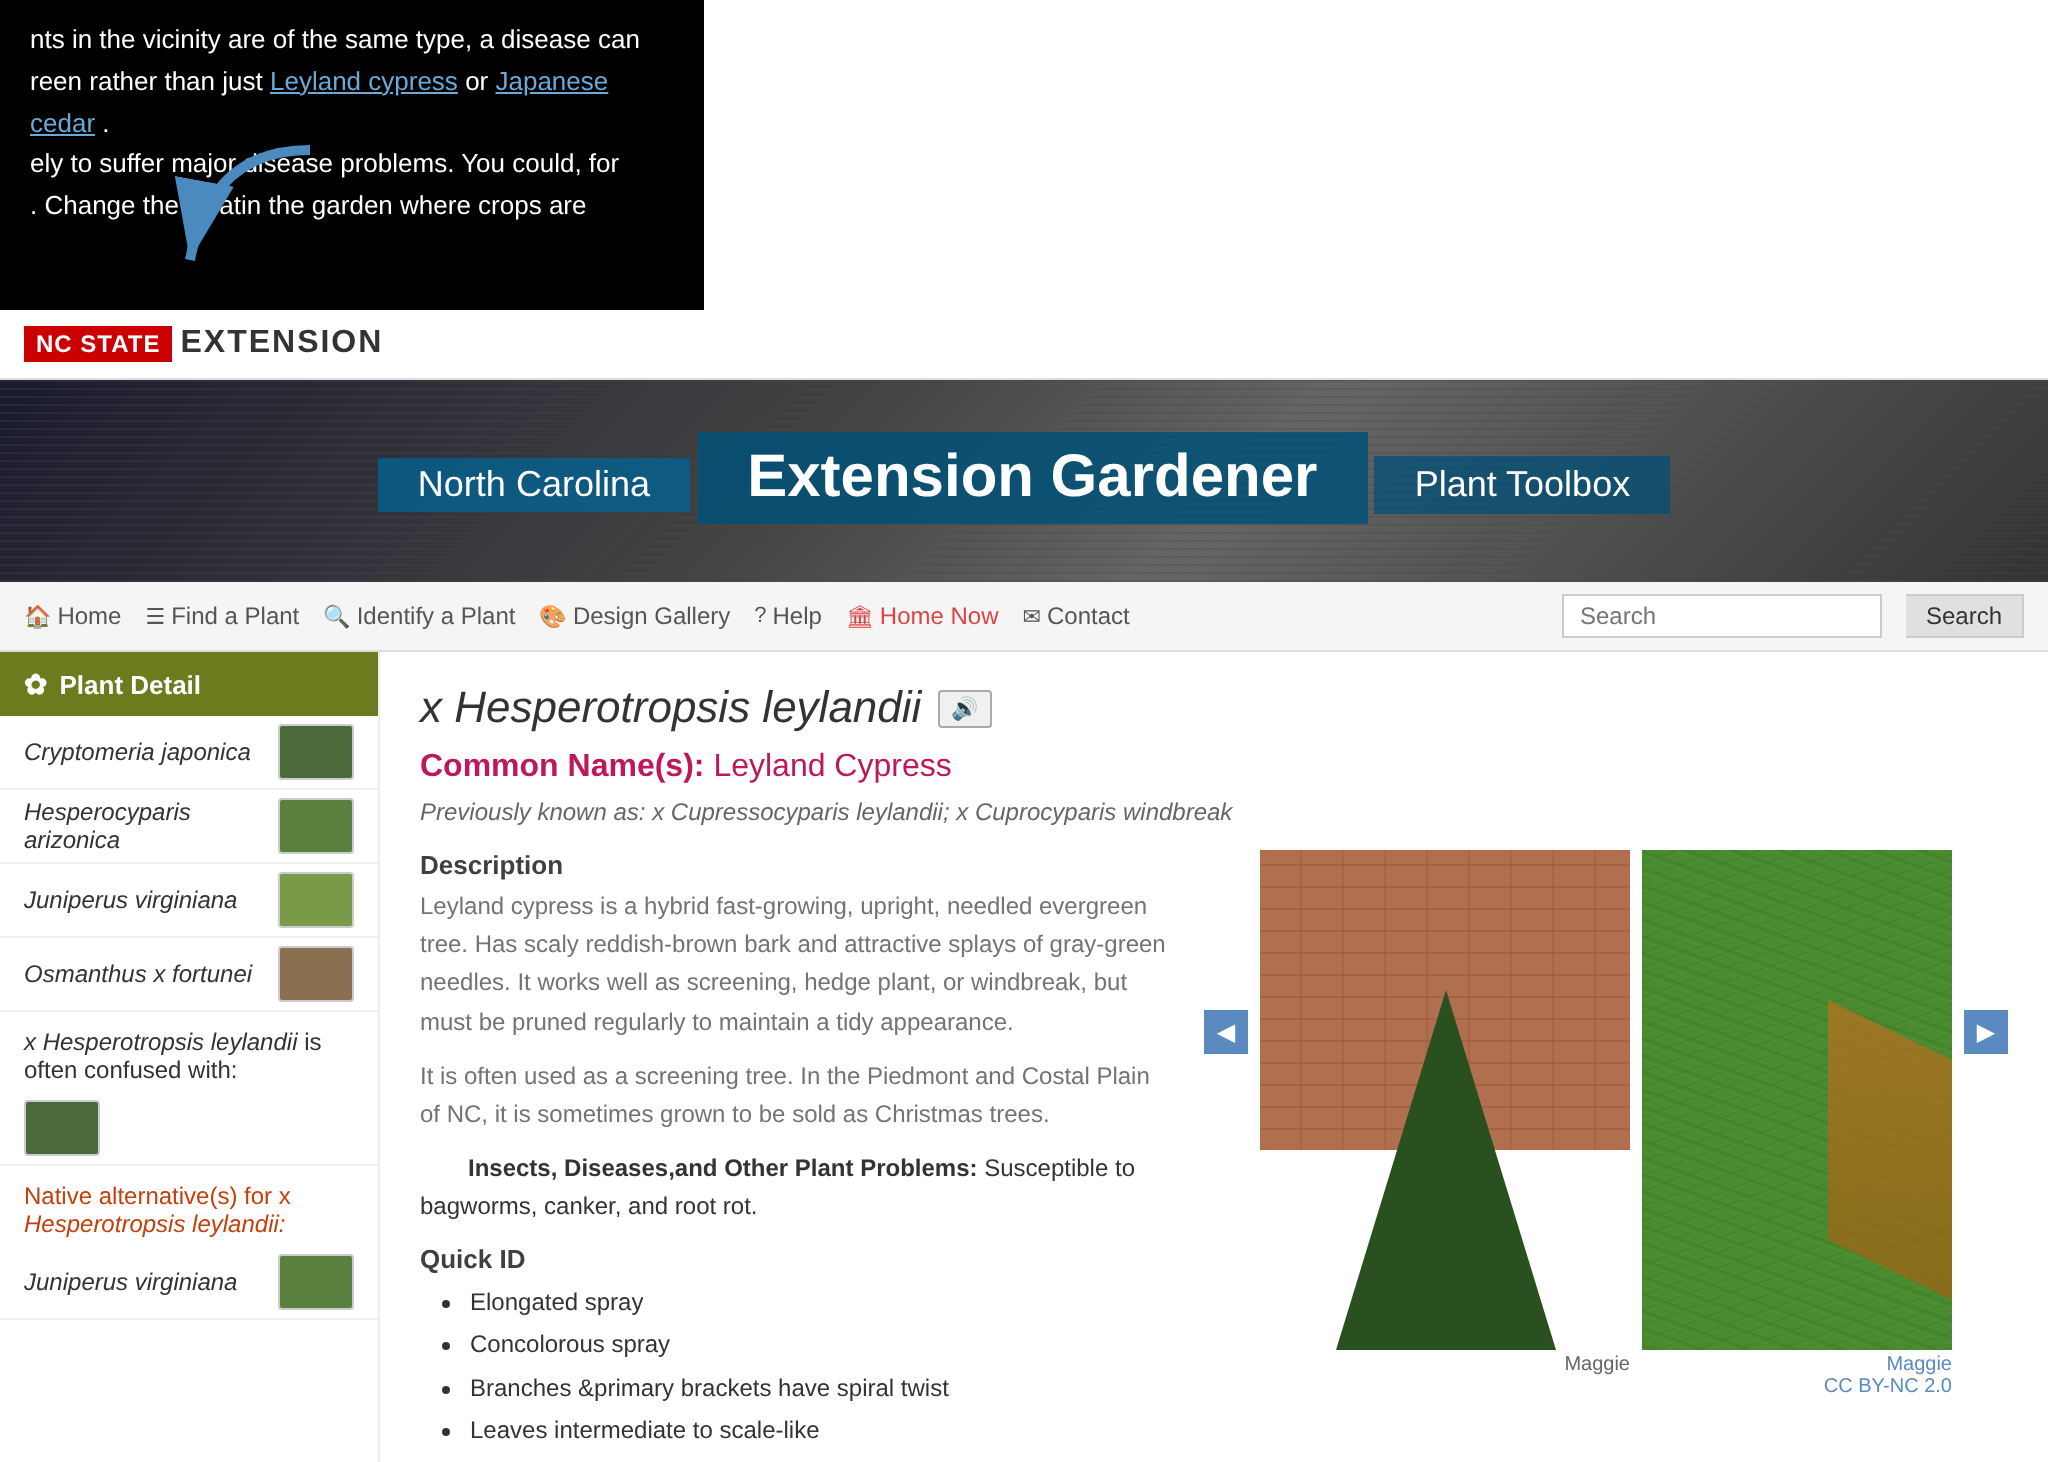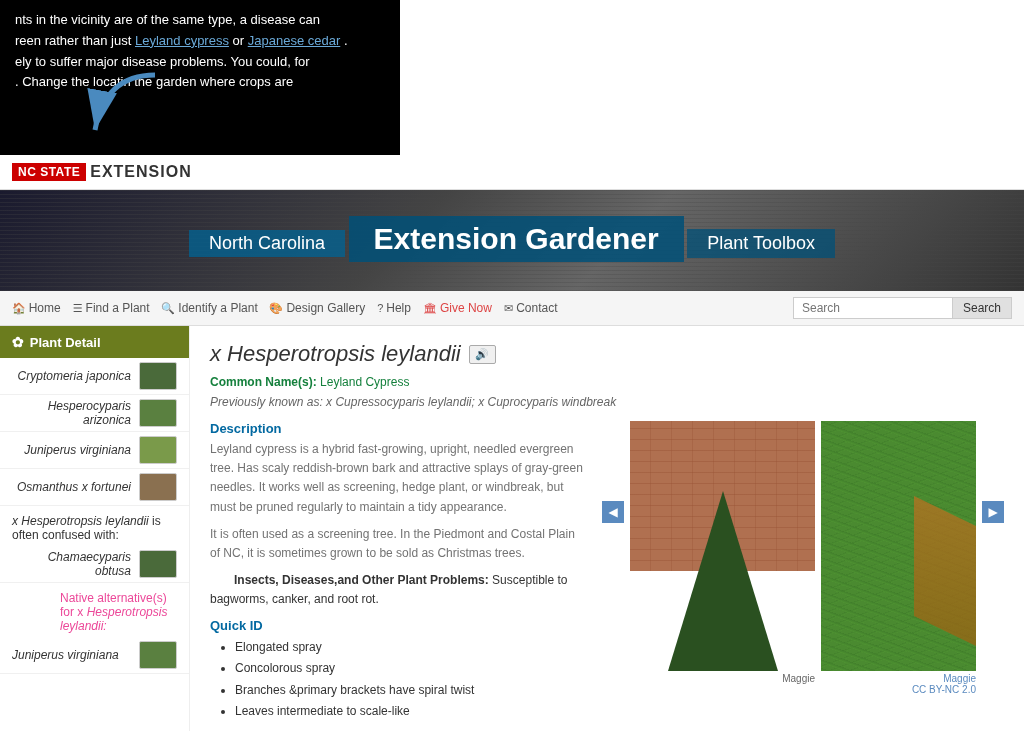--- a/index.html
+++ b/index.html
@@ -1,21 +1,21 @@
 <!DOCTYPE html>
 <html><head>
   <meta charset="utf-8">
   <style>
     * { margin: 0; padding: 0; box-sizing: border-box; }
     body { font-family: Arial, sans-serif; font-size: 13px; background: #fff; width: 1024px; overflow-x: hidden; }
 
     
     .tooltip-overlay {
       background: #000;
-      width: 400px;
+      width: 352px;
       height: 155px;
       position: relative;
       padding: 10px 15px;
       overflow: hidden;
     }
     .tooltip-overlay p {
       color: #fff;
       font-size: 13px;
       line-height: 1.6;
     }
@@ -118,21 +118,21 @@
       font-size: 12px;
       display: flex;
       align-items: center;
       gap: 3px;
     }
     .nav-icon { font-size: 11px; }
     .give-now-link { color: #d44; }
     .search-area {
       display: flex;
       align-items: center;
-      gap: 0;
+      gap: 12px;
     }
     .search-input {
       border: 1px solid #ccc;
       padding: 3px 8px;
       font-size: 12px;
       width: 160px;
       outline: none;
     }
     .search-btn {
       background: #e0e0e0;
@@ -174,21 +174,20 @@
       font-weight: bold;
       color: #333;
       padding: 8px 12px 4px;
     }
     .sidebar-plant-item {
       display: flex;
       align-items: center;
       padding: 4px 12px;
       gap: 8px;
       border-bottom: 1px solid #f0f0f0;
-      text-align: right;
     }
     .sidebar-plant-name {
       font-size: 12px;
       color: #333;
       flex: 1;
       font-style: italic;
     }
     .plant-thumb {
       width: 38px;
       height: 28px;
@@ -202,22 +201,21 @@
     .plant-thumb.brown { background: #8a7050; }
     .confused-section {
       padding: 8px 12px 4px;
       font-size: 12px;
       color: #333;
     }
     .confused-section em { font-style: italic; }
     .native-section {
       padding: 8px 12px 4px;
       font-size: 12px;
-      color: #ec4899;
-      margin-left: 48px;
+      color: #c2410c;
     }
     .native-section em { font-style: italic; }
     .sidebar-bottom-item {
       display: flex;
       align-items: center;
       padding: 4px 12px;
       gap: 8px;
       border-bottom: 1px solid #f0f0f0;
     }
 
@@ -241,35 +239,35 @@
       align-items: center;
       justify-content: center;
       border: 1px solid #aaa;
       background: #f0f0f0;
       padding: 2px 6px;
       cursor: pointer;
       font-size: 11px;
       border-radius: 2px;
     }
     .common-name {
-      font-size: 12px;
-      color: #15803d;
+      font-size: 16px;
+      color: #be185d;
       margin-bottom: 6px;
     }
     .common-name span { font-weight: normal; }
     .previously-known {
       font-size: 12px;
       color: #666;
       font-style: italic;
       margin-bottom: 12px;
     }
     .section-header {
       font-size: 13px;
       font-weight: bold;
-      color: #0369a1;
+      color: #404040;
       margin-bottom: 4px;
     }
     .description-text {
       font-size: 12px;
       color: #737373;
       line-height: 1.6;
       margin-bottom: 8px;
     }
     .insects-text {
       font-size: 12px;
@@ -473,21 +471,21 @@
     <a href="#" class="nav-link">
       <span class="nav-icon">🎨</span>
       <span>Design Gallery</span>
     </a>
     <a href="#" class="nav-link">
       <span class="nav-icon">?</span>
       <span>Help</span>
     </a>
     <a href="#" class="nav-link give-now-link">
       <span class="nav-icon">🏛</span>
-      <span>Give Now</span>
+      <span>Home Now</span>
     </a>
     <a href="#" class="nav-link">
       <span class="nav-icon">✉</span>
       <span>Contact</span>
     </a>
   </div>
   <div class="search-area">
     <input type="text" class="search-input" placeholder="Search" style="">
     <button class="search-btn">Search</button>
   </div>
@@ -516,21 +514,20 @@
     </div>
     <div class="sidebar-plant-item">
       <span class="sidebar-plant-name">Osmanthus x fortunei</span>
       <div class="plant-thumb brown"></div>
     </div>
 
     <div class="confused-section">
       <em>x Hesperotropsis leylandii</em><span> is often confused with:</span>
     </div>
     <div class="sidebar-plant-item">
-      <span class="sidebar-plant-name">Chamaecyparis obtusa</span>
       <div class="plant-thumb dark"></div>
     </div>
 
     <div class="native-section">
       <span>Native alternative(s) for x</span> <em>Hesperotropsis leylandii:</em>
     </div>
     <div class="sidebar-bottom-item">
       <span class="sidebar-plant-name">Juniperus virginiana</span>
       <div class="plant-thumb medium"></div>
     </div>

